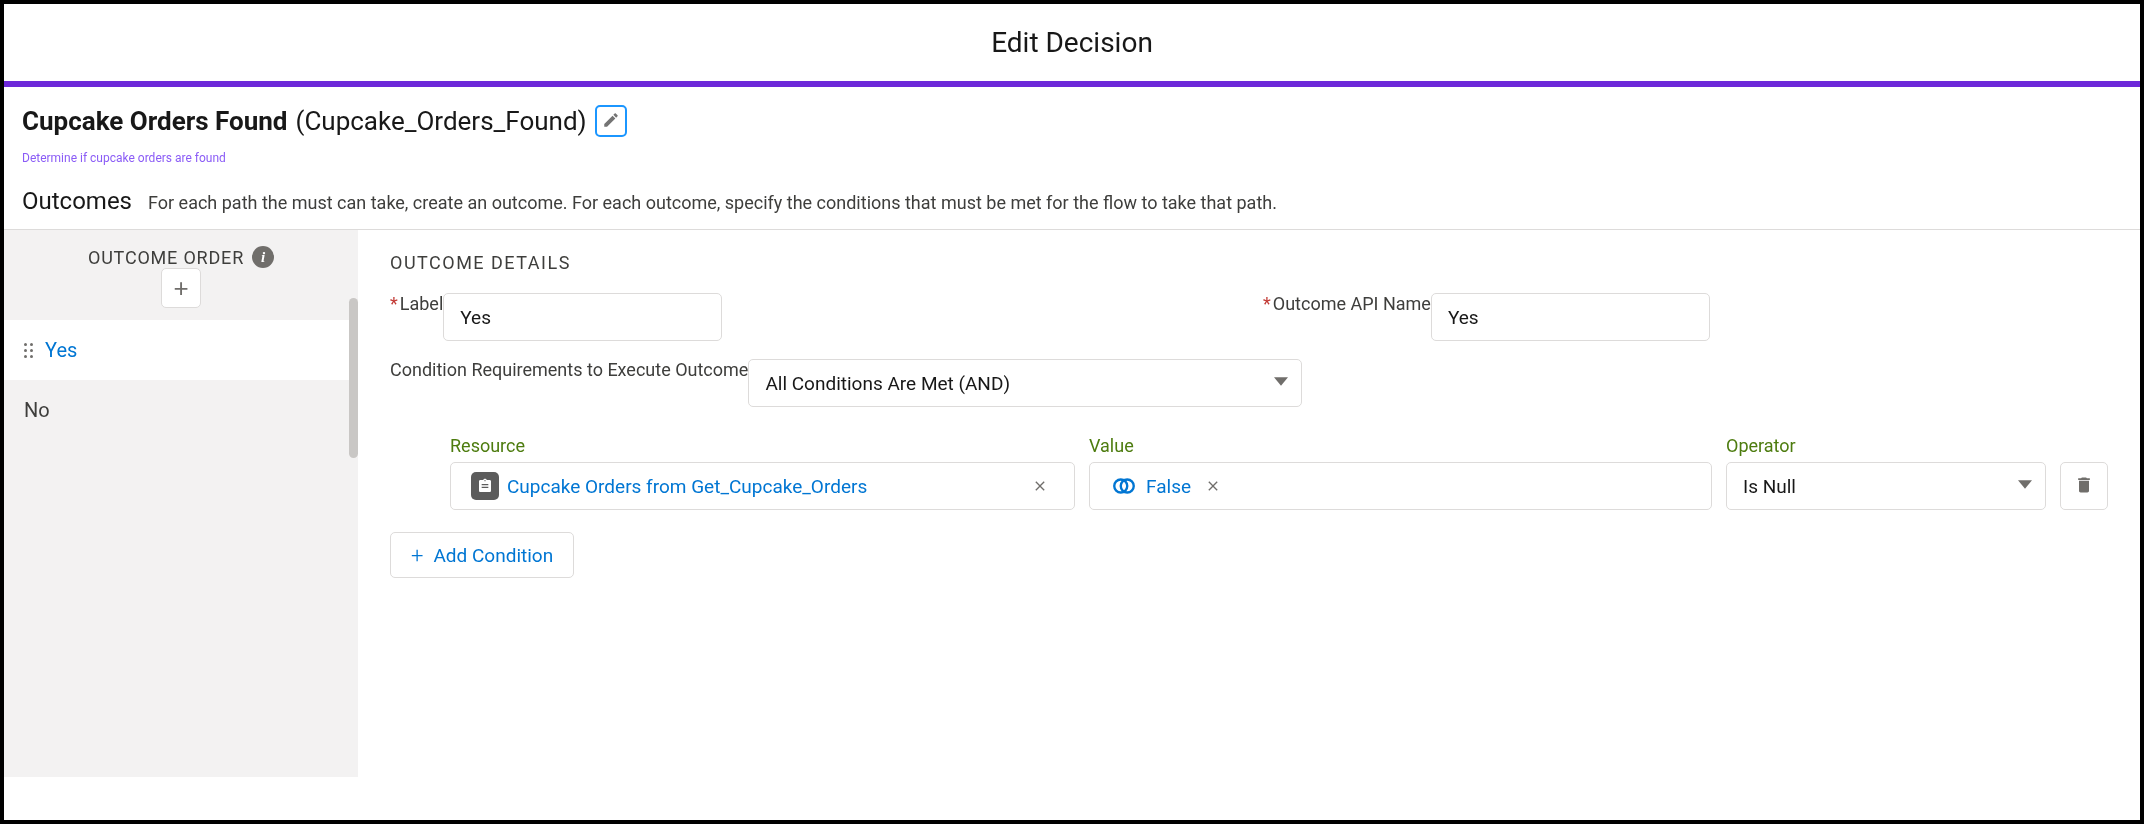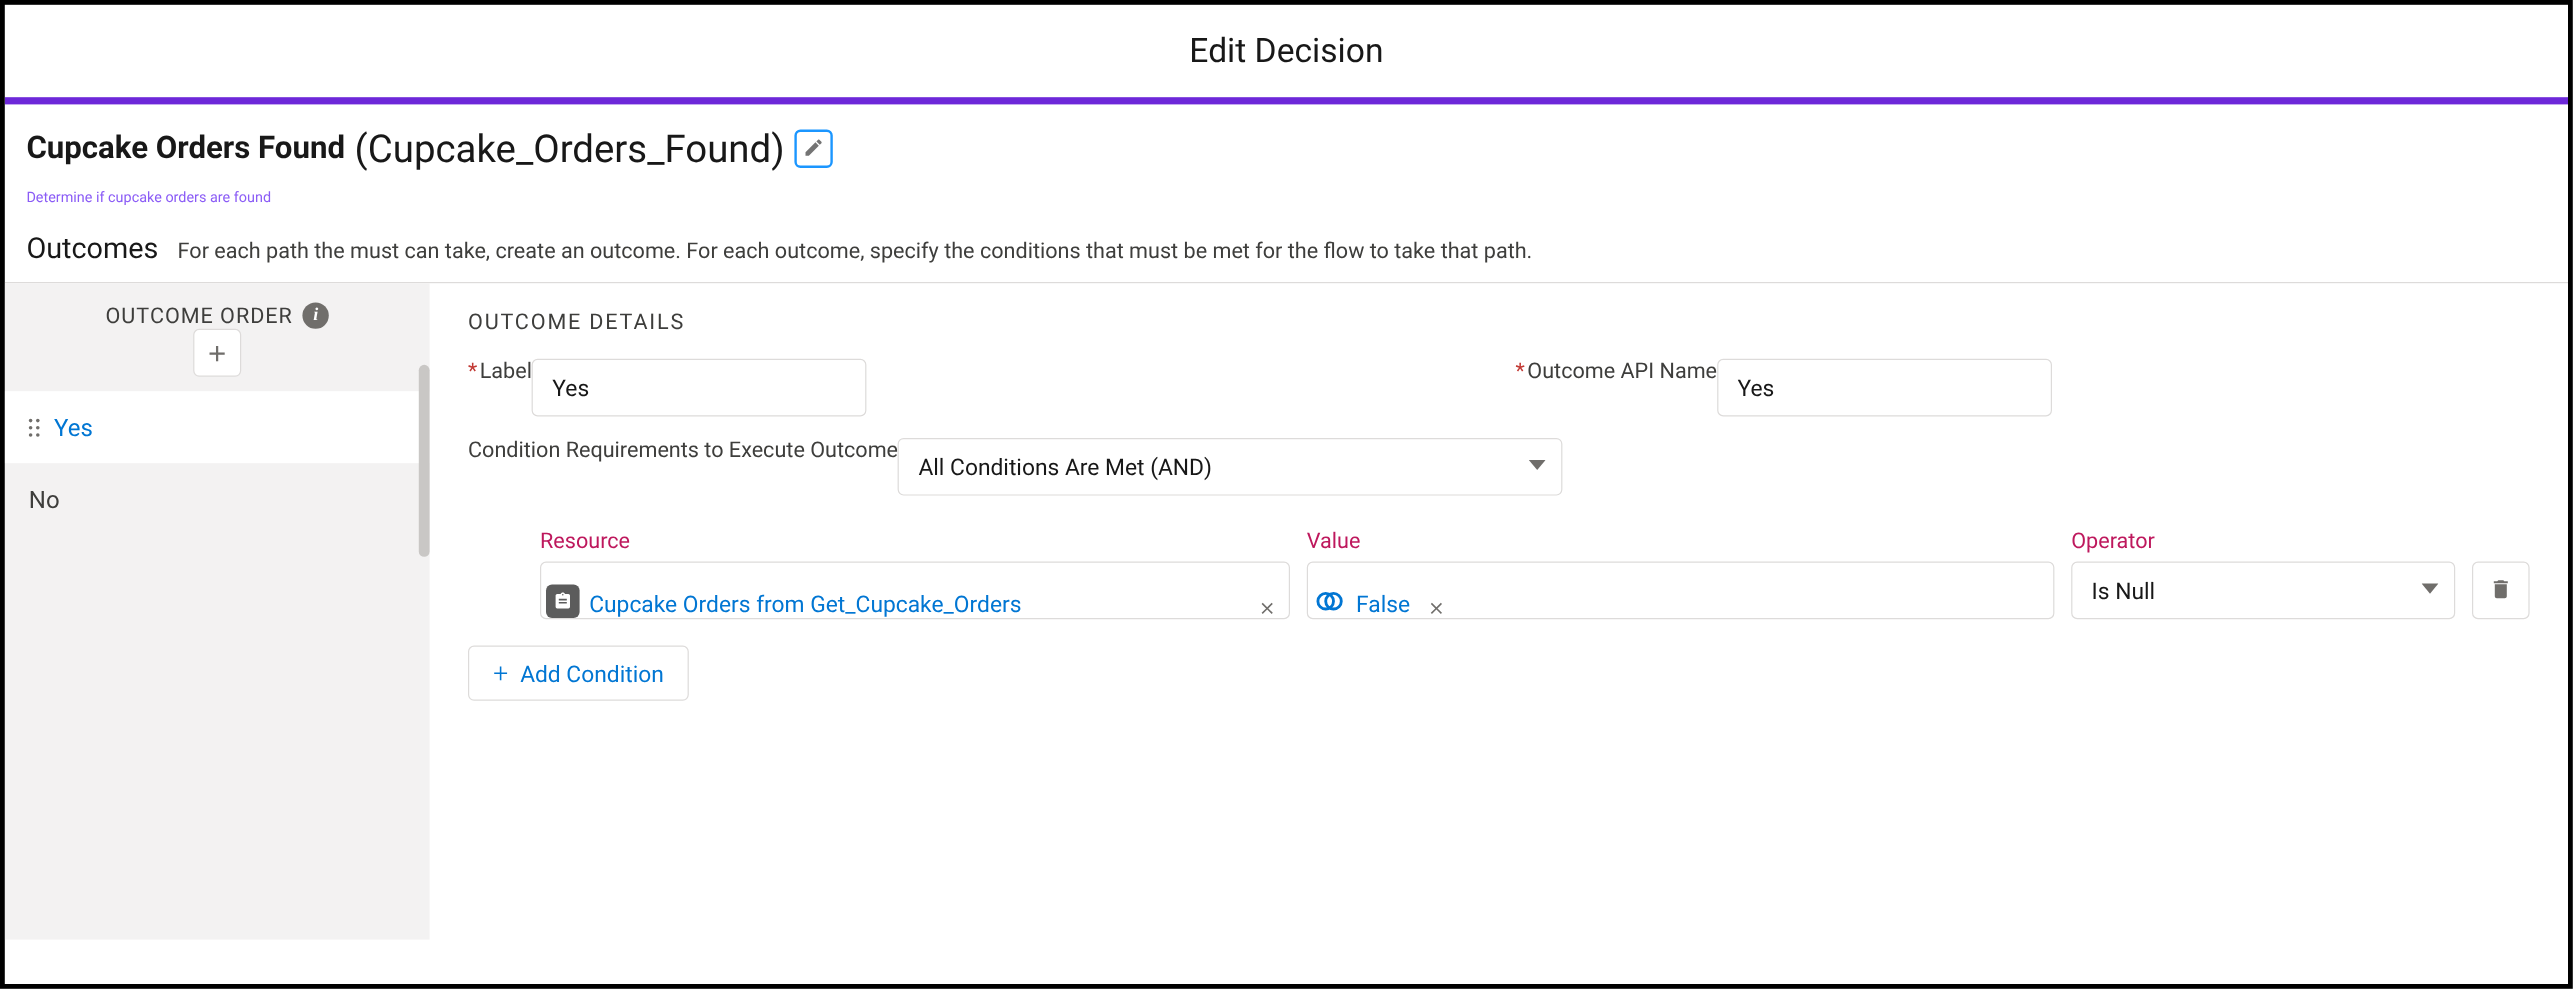--- a/index.html
+++ b/index.html
@@ -31,21 +31,21 @@
     .decision-title-row {
       display: flex;
       align-items: center;
       gap: 8px;
     }
     .decision-label {
       font-size: 26px;
       font-weight: 700;
     }
     .decision-api {
-      font-size: 32px;
+      font-size: 26px;
       font-weight: 400;
     }
     .edit-pencil-btn {
       width: 32px;
       height: 32px;
       border: 2px solid #1b96ff;
       border-radius: 5px;
       background: white;
       display: flex;
       align-items: center;
@@ -253,30 +253,30 @@
     }
     .condition-col {
       display: flex;
       flex-direction: column;
     }
     .condition-col.resource { width: 625px; }
     .condition-col.operator { width: 320px; }
     .condition-col.value { flex: 1; }
     .col-label {
       font-size: 18px;
-      color: #be185d;
+      color: #4d7c0f;
       margin-bottom: 6px;
     }
     .resource-pill, .value-pill {
       height: 48px;
-      padding: 0 4px;
-      border: 1px solid #dddbda;
-      border-radius: 5px;
-      display: flex;
-      align-items: flex-end;
+      padding: 0 20px;
+      border: 1px solid #dddbda;
+      border-radius: 5px;
+      display: flex;
+      align-items: center;
       gap: 8px;
       background: white;
     }
     .resource-icon {
       width: 28px;
       height: 28px;
       background: #5c5c5c;
       border-radius: 5px;
       display: flex;
       align-items: center;

